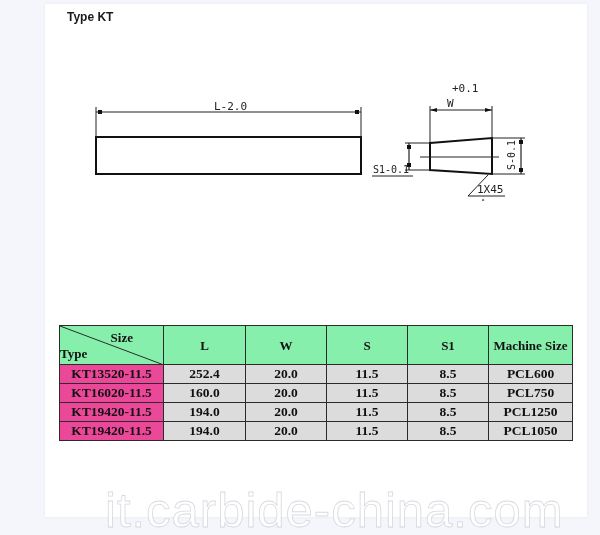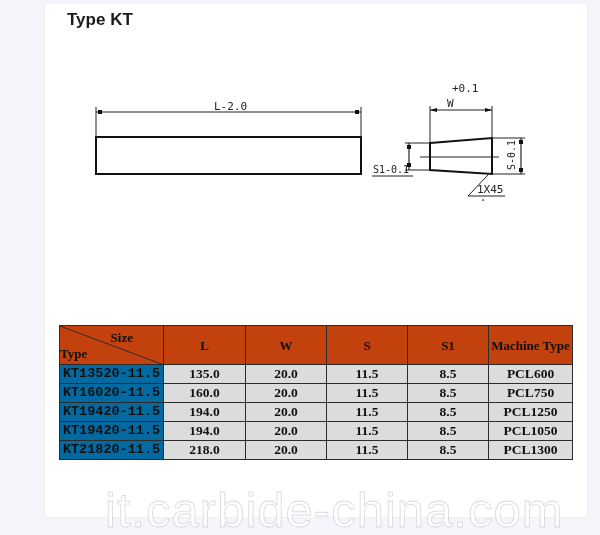--- a/index.html
+++ b/index.html
@@ -22,21 +22,21 @@
       height: 513px;
       background: #ffffff;
       box-shadow: 0 0 3px rgba(0,0,0,0.06);
     }
     .title {
       position: absolute;
       left: 67px;
       top: 10px;
       font-family: "Liberation Sans", sans-serif;
       font-weight: bold;
-      font-size: 17px;
+      font-size: 12px;
       color: #1a1a1a;
     }
     svg.drawing {
       position: absolute;
       left: 0;
       top: 0;
     }
     .drawing text {
       font-family: "DejaVu Sans Mono", monospace;
       fill: #222;
@@ -50,34 +50,33 @@
       font-weight: bold;
       color: #111;
     }
     table.spec th, table.spec td {
       border: 1.5px solid #2b2b2b;
       padding: 0;
       text-align: center;
       vertical-align: middle;
     }
     table.spec thead th {
-      background: #c2410c;
+      background: #86efac;
       height: 38px;
       font-size: 13px;
       line-height: 17px;
     }
     table.spec tbody td {
       height: 18px;
       font-size: 13.5px;
       line-height: 18px;
       background: #dcdcdc;
     }
     table.spec tbody td.type-cell {
-      background: #0369a1;
-      font-family: Liberation Mono, monospace;
+      background: #ec4899;
     }
     th.diag {
       position: relative;
       width: 103px;
     }
     th.diag svg {
       position: absolute;
       left: 0;
       top: 0;
     }
@@ -174,27 +173,27 @@
         <svg width="104" height="39">
           <line x1="0" y1="0" x2="104" y2="39" stroke="#2b2b2b" stroke-width="1"></line>
         </svg>
         <span class="size-lbl">Size</span>
         <span class="type-lbl">Type</span>
       </th>
       <th class="col-l">L</th>
       <th class="col-w">W</th>
       <th class="col-s">S</th>
       <th class="col-s1">S1</th>
-      <th class="col-m">Machine Type</th>
+      <th class="col-m">Machine Size</th>
     </tr>
   </thead>
   <tbody>
     <tr>
       <td class="type-cell">KT13520-11.5</td>
-      <td>135.0</td>
+      <td>252.4</td>
       <td>20.0</td>
       <td>11.5</td>
       <td>8.5</td>
       <td>PCL600</td>
     </tr>
     <tr>
       <td class="type-cell">KT16020-11.5</td>
       <td>160.0</td>
       <td>20.0</td>
       <td>11.5</td>
@@ -210,24 +209,16 @@
       <td>PCL1250</td>
     </tr>
     <tr>
       <td class="type-cell">KT19420-11.5</td>
       <td>194.0</td>
       <td>20.0</td>
       <td>11.5</td>
       <td>8.5</td>
       <td>PCL1050</td>
     </tr>
-    <tr>
-      <td class="type-cell">KT21820-11.5</td>
-      <td>218.0</td>
-      <td>20.0</td>
-      <td>11.5</td>
-      <td>8.5</td>
-      <td>PCL1300</td>
-    </tr>
   </tbody>
 </table>
 
 <div class="watermark">it.carbide-china.com</div>
 
 </body></html>

